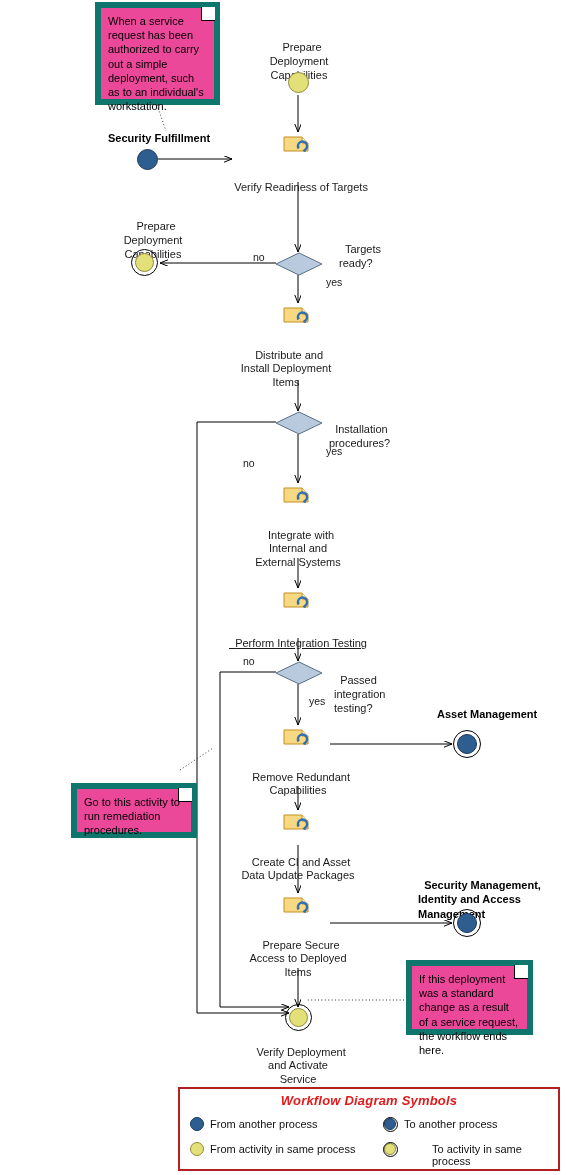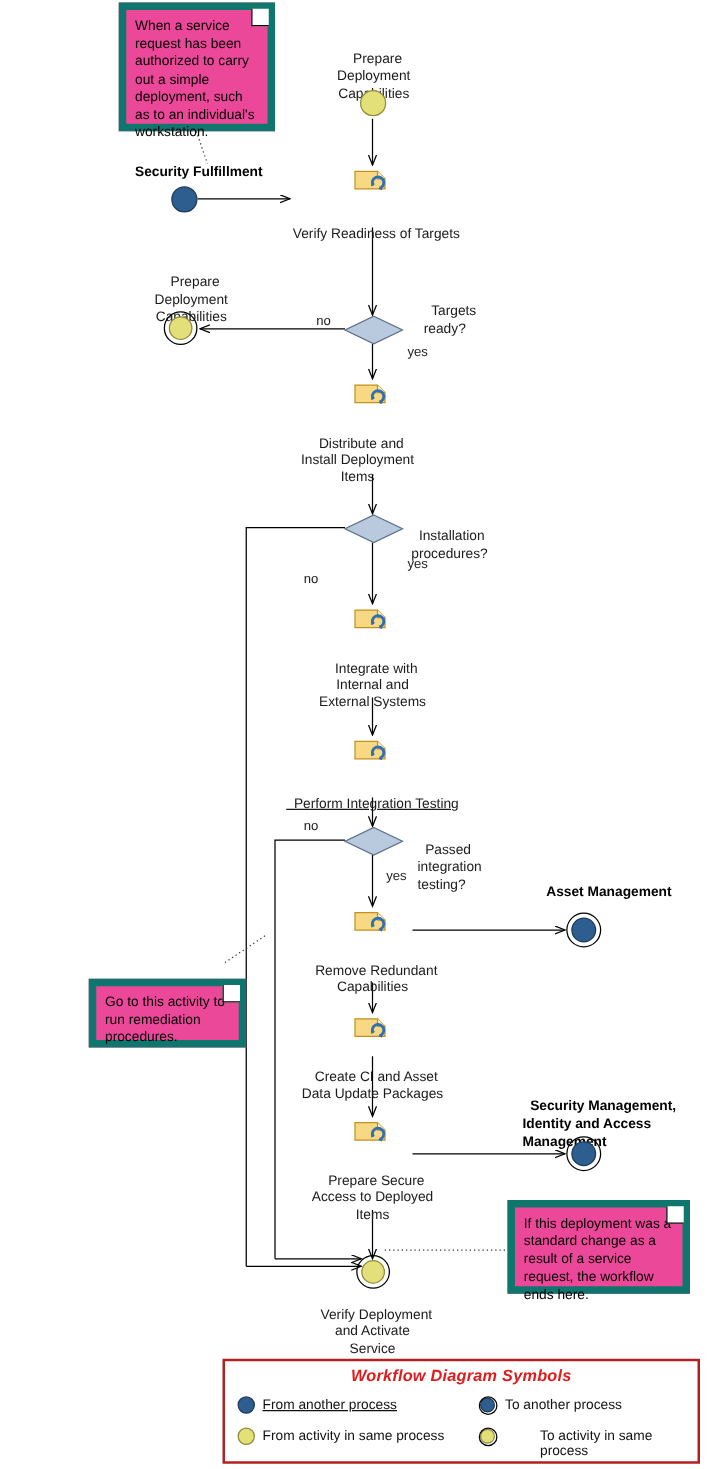--- a/index.html
+++ b/index.html
@@ -126,21 +126,21 @@
 <div class="note" style="left:95px;top:2px;width:125px;height:103px;">
   <span>When a service request has been authorized to carry out a simple deployment, such as to an individual's workstation.</span>
   <span class="fold"></span>
 </div>
 
 <div class="note" style="left:71px;top:783px;width:126px;height:55px;">
   <span>Go to this activity to run remediation procedures.</span>
   <span class="fold"></span>
 </div>
 
-<div class="note" style="left:406px;top:960px;width:146px;height:75px;">
+<div class="note" style="left:406px;top:960px;width:127px;height:75px;">
   <span>If this deployment was a standard change as a result of a service request, the workflow ends here.</span>
   <span class="fold"></span>
 </div>
 
 <div class="lbl bold" style="left:108px;top:132px;">Security Fulfillment</div>
 <div class="circ node-dark" style="left:137px;top:149px;width:21px;height:21px;"></div>
 
 <div class="lbl c" style="left:268px;top:26px;width:62px;line-height:14px;">
   <span style="white-space:pre-line;">Prepare
 Deployment
@@ -319,21 +319,21 @@
 </div>
 <div class="lbl tiny" style="left:243px;top:655px;">no</div>
 <div class="lbl tiny" style="left:309px;top:695px;">yes</div>
 
 <div id="legend">
   <div class="title">Workflow Diagram Symbols</div>
 
   <div class="leg-sym" style="left:10px;top:28px;">
     <div class="circ node-dark" style="position:relative;width:14px;height:14px;"></div>
   </div>
-  <div class="leg-row" style="left:30px;top:29px;text-decoration:underline;">From another process</div>
+  <div class="leg-row" style="left:30px;top:29px;">From another process</div>
 
   <div class="leg-sym" style="left:203px;top:28px;">
     <div class="circ node-dark" style="position:relative;width:12px;height:12px;left:1px;top:1px;"></div>
     <div class="ring" style="left:0px;top:0px;width:15px;height:15px;"></div>
   </div>
   <div class="leg-row" style="left:224px;top:29px;">To another process</div>
 
   <div class="leg-sym" style="left:10px;top:53px;">
     <div class="circ node-yellow" style="position:relative;width:14px;height:14px;"></div>
   </div>

